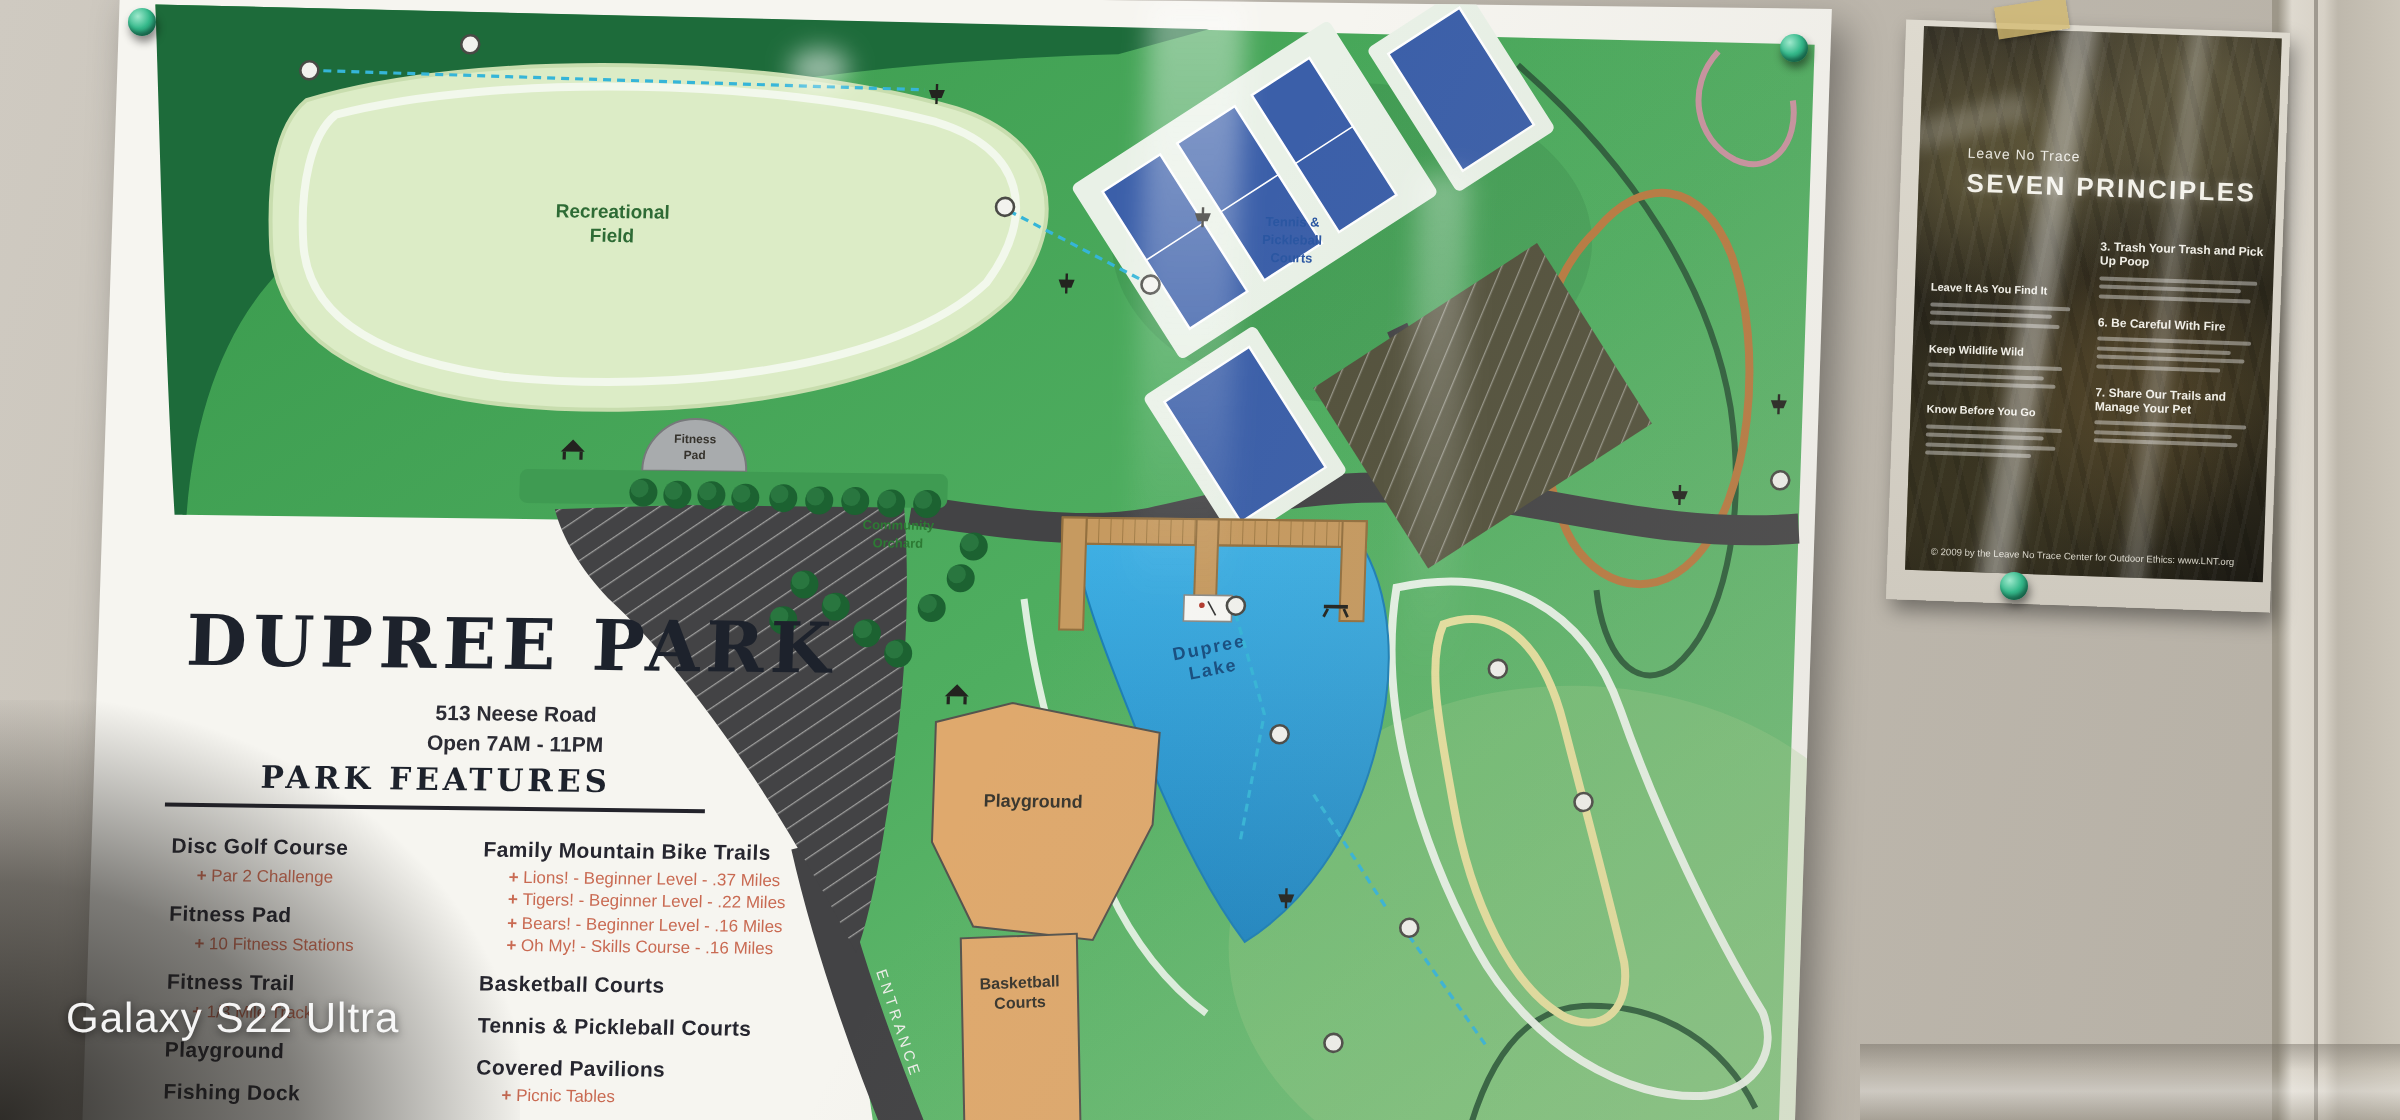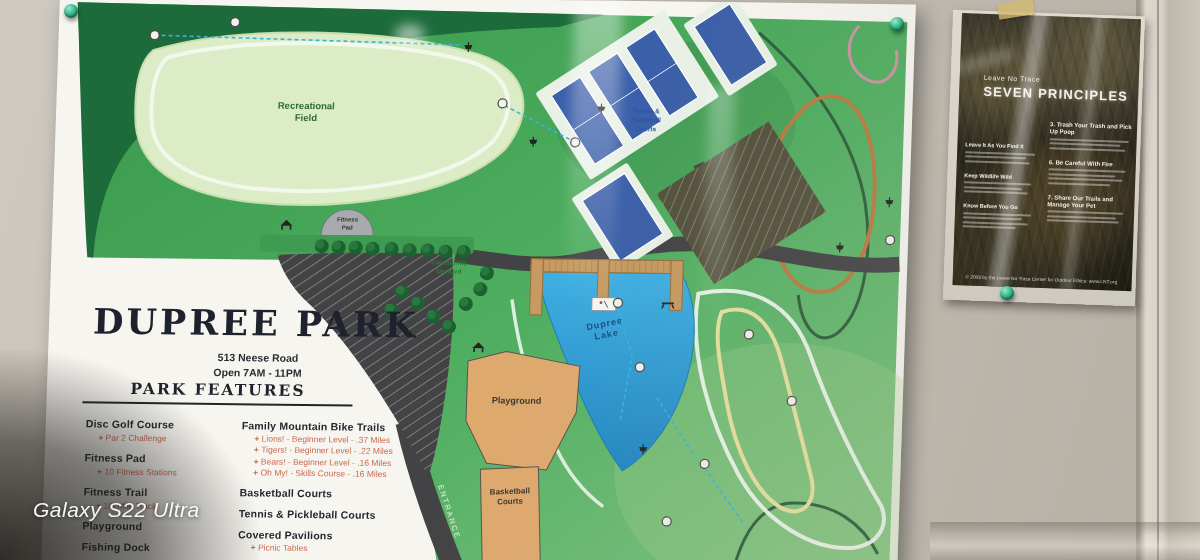--- a/index.html
+++ b/index.html
@@ -7,21 +7,21 @@
   .abs{position:absolute;}
   
   #wall-right{left:1136px;top:0;width:64px;height:560px;
     background:linear-gradient(90deg,#9d9789 0,#9d9789 3px,#ded9cf 10px,#d7d1c6 26px,#beb8ac 33px,#ccc6ba 64px);}
   #wall-right .groove{position:absolute;left:21px;top:0;width:2px;height:560px;background:rgba(90,85,75,.45);}
   #wall-seam{left:930px;top:522px;width:270px;height:38px;
     background:linear-gradient(180deg,rgba(110,104,94,.45),rgba(0,0,0,0) 35%,rgba(255,255,255,.28) 62%,rgba(130,124,112,.35));}
   #shadow-bl{left:0;top:350px;width:260px;height:210px;z-index:40;pointer-events:none;
     background:radial-gradient(ellipse at 0% 100%,rgba(25,23,20,.88) 0%,rgba(25,23,20,.55) 40%,rgba(25,23,20,0) 72%);}
   #watermark{left:33px;top:498px;z-index:50;color:rgba(255,255,255,.94);font-size:21px;letter-spacing:.5px;
-    text-shadow:0 1px 4px rgba(0,0,0,.6);font-style:italic;}
+    text-shadow:0 1px 4px rgba(0,0,0,.6);}
   
   .pin{width:14px;height:14px;border-radius:50%;z-index:30;
     background:radial-gradient(circle at 35% 30%,#9fe9cd 0%,#35b98b 45%,#117a57 100%);
     box-shadow:1px 3px 4px rgba(0,0,0,.45), inset -1px -2px 2px rgba(0,0,0,.35);}
   
   #board{left:60px;top:-6px;width:856px;height:578px;background:#f6f5f0;z-index:10;
     transform:rotate(.7deg) skewX(-1.2deg);transform-origin:top left;
     box-shadow:7px 9px 20px rgba(0,0,0,.38);}
   #board .tint{position:absolute;inset:0;background:linear-gradient(115deg,rgba(255,255,255,0) 55%,rgba(170,165,152,.18));pointer-events:none;}
   .glare{position:absolute;pointer-events:none;filter:blur(6px);}

